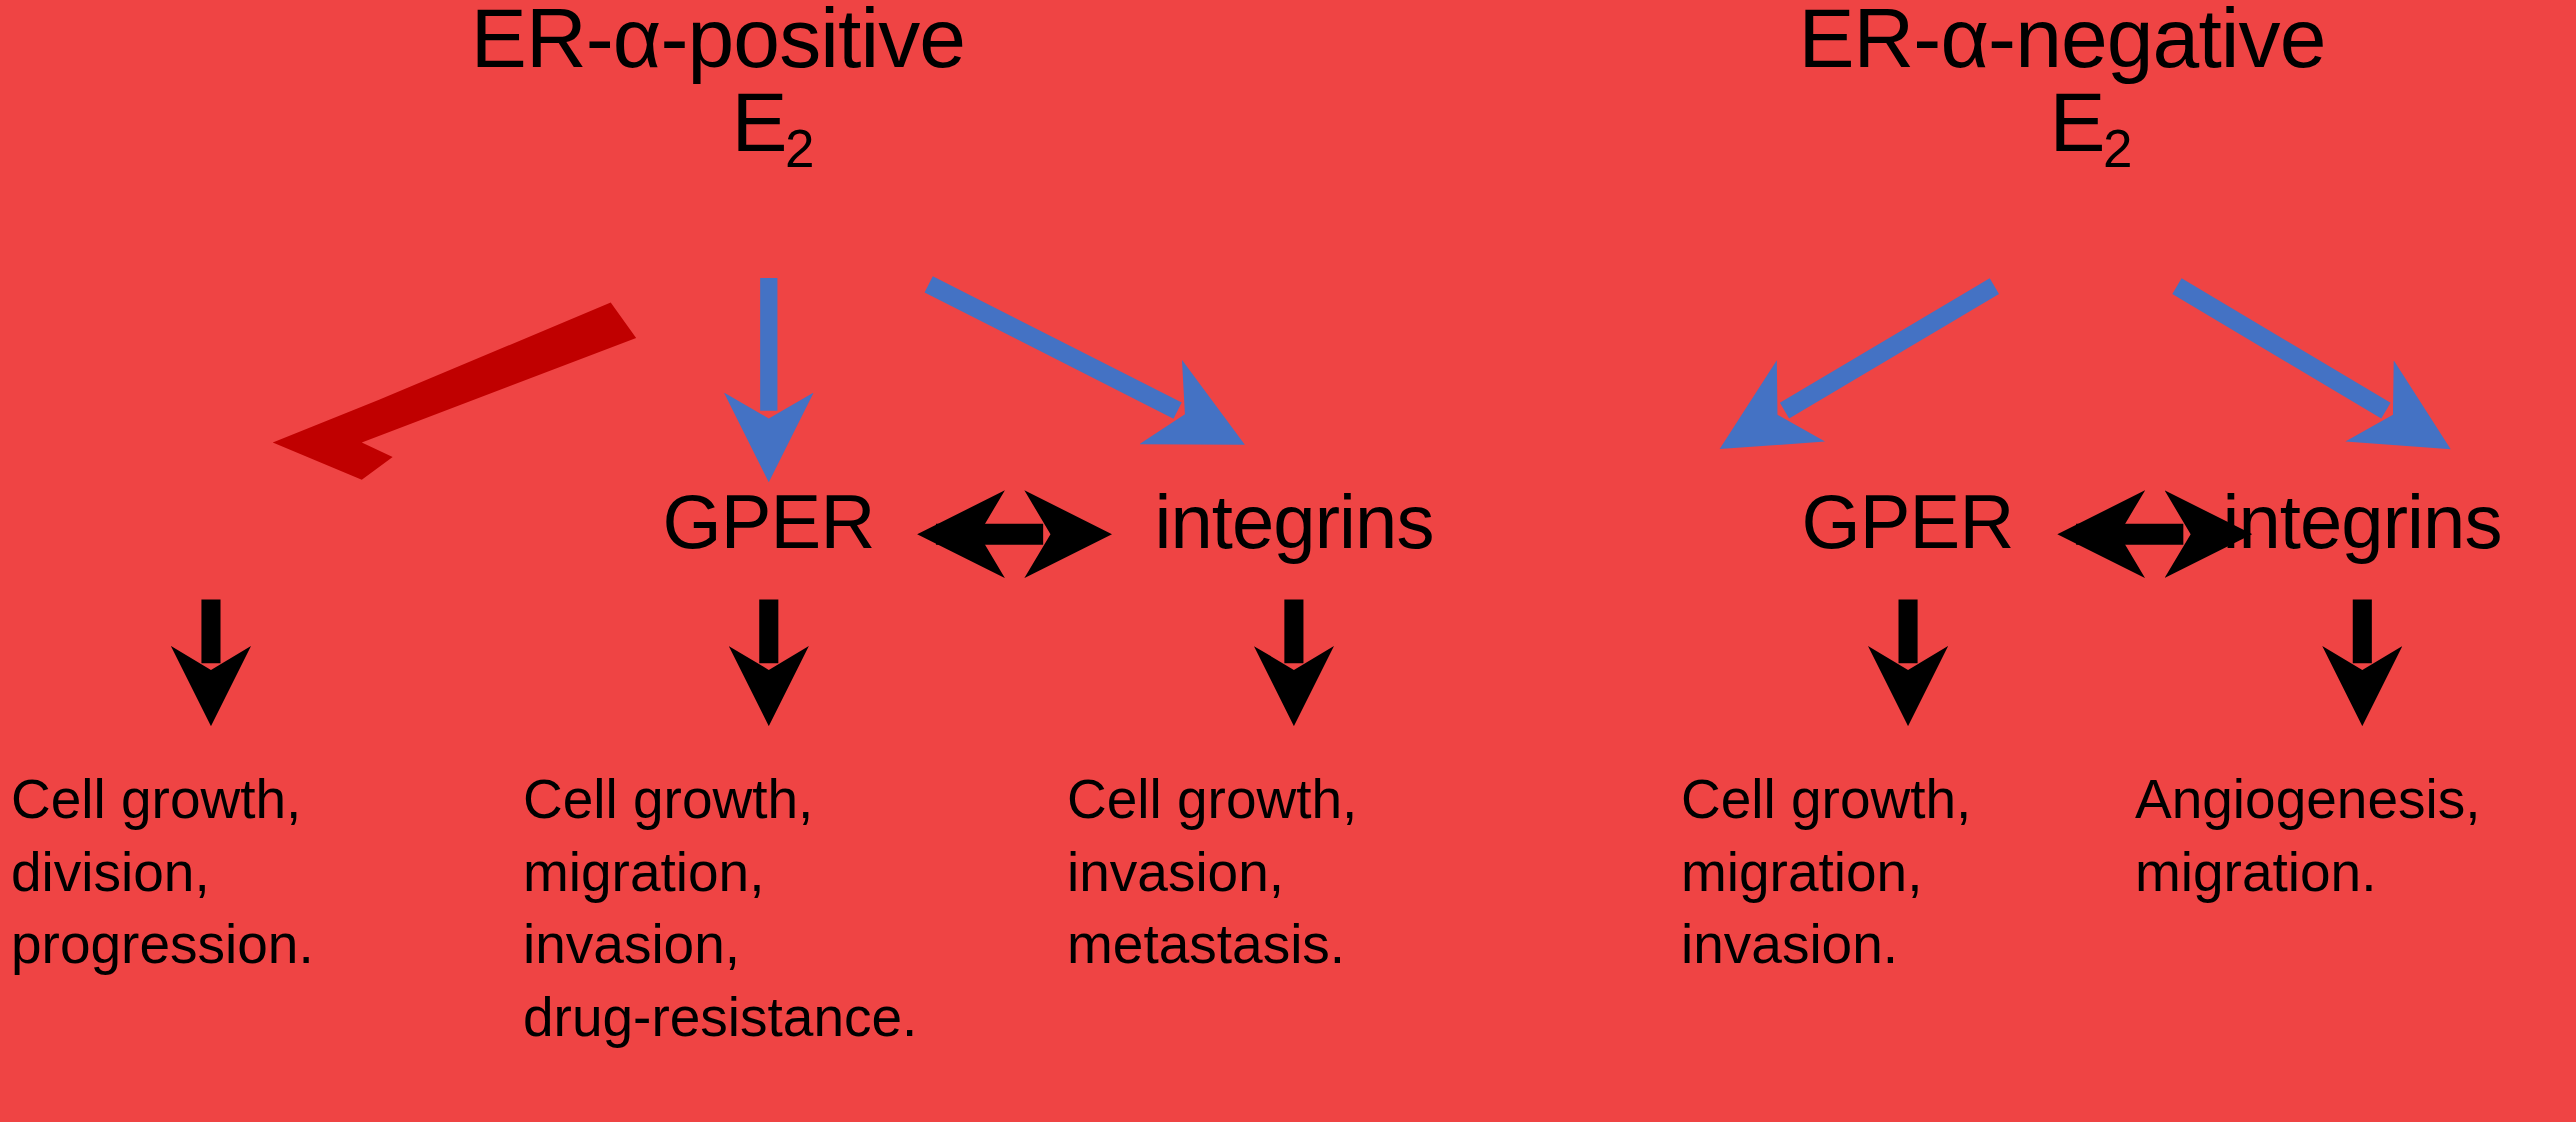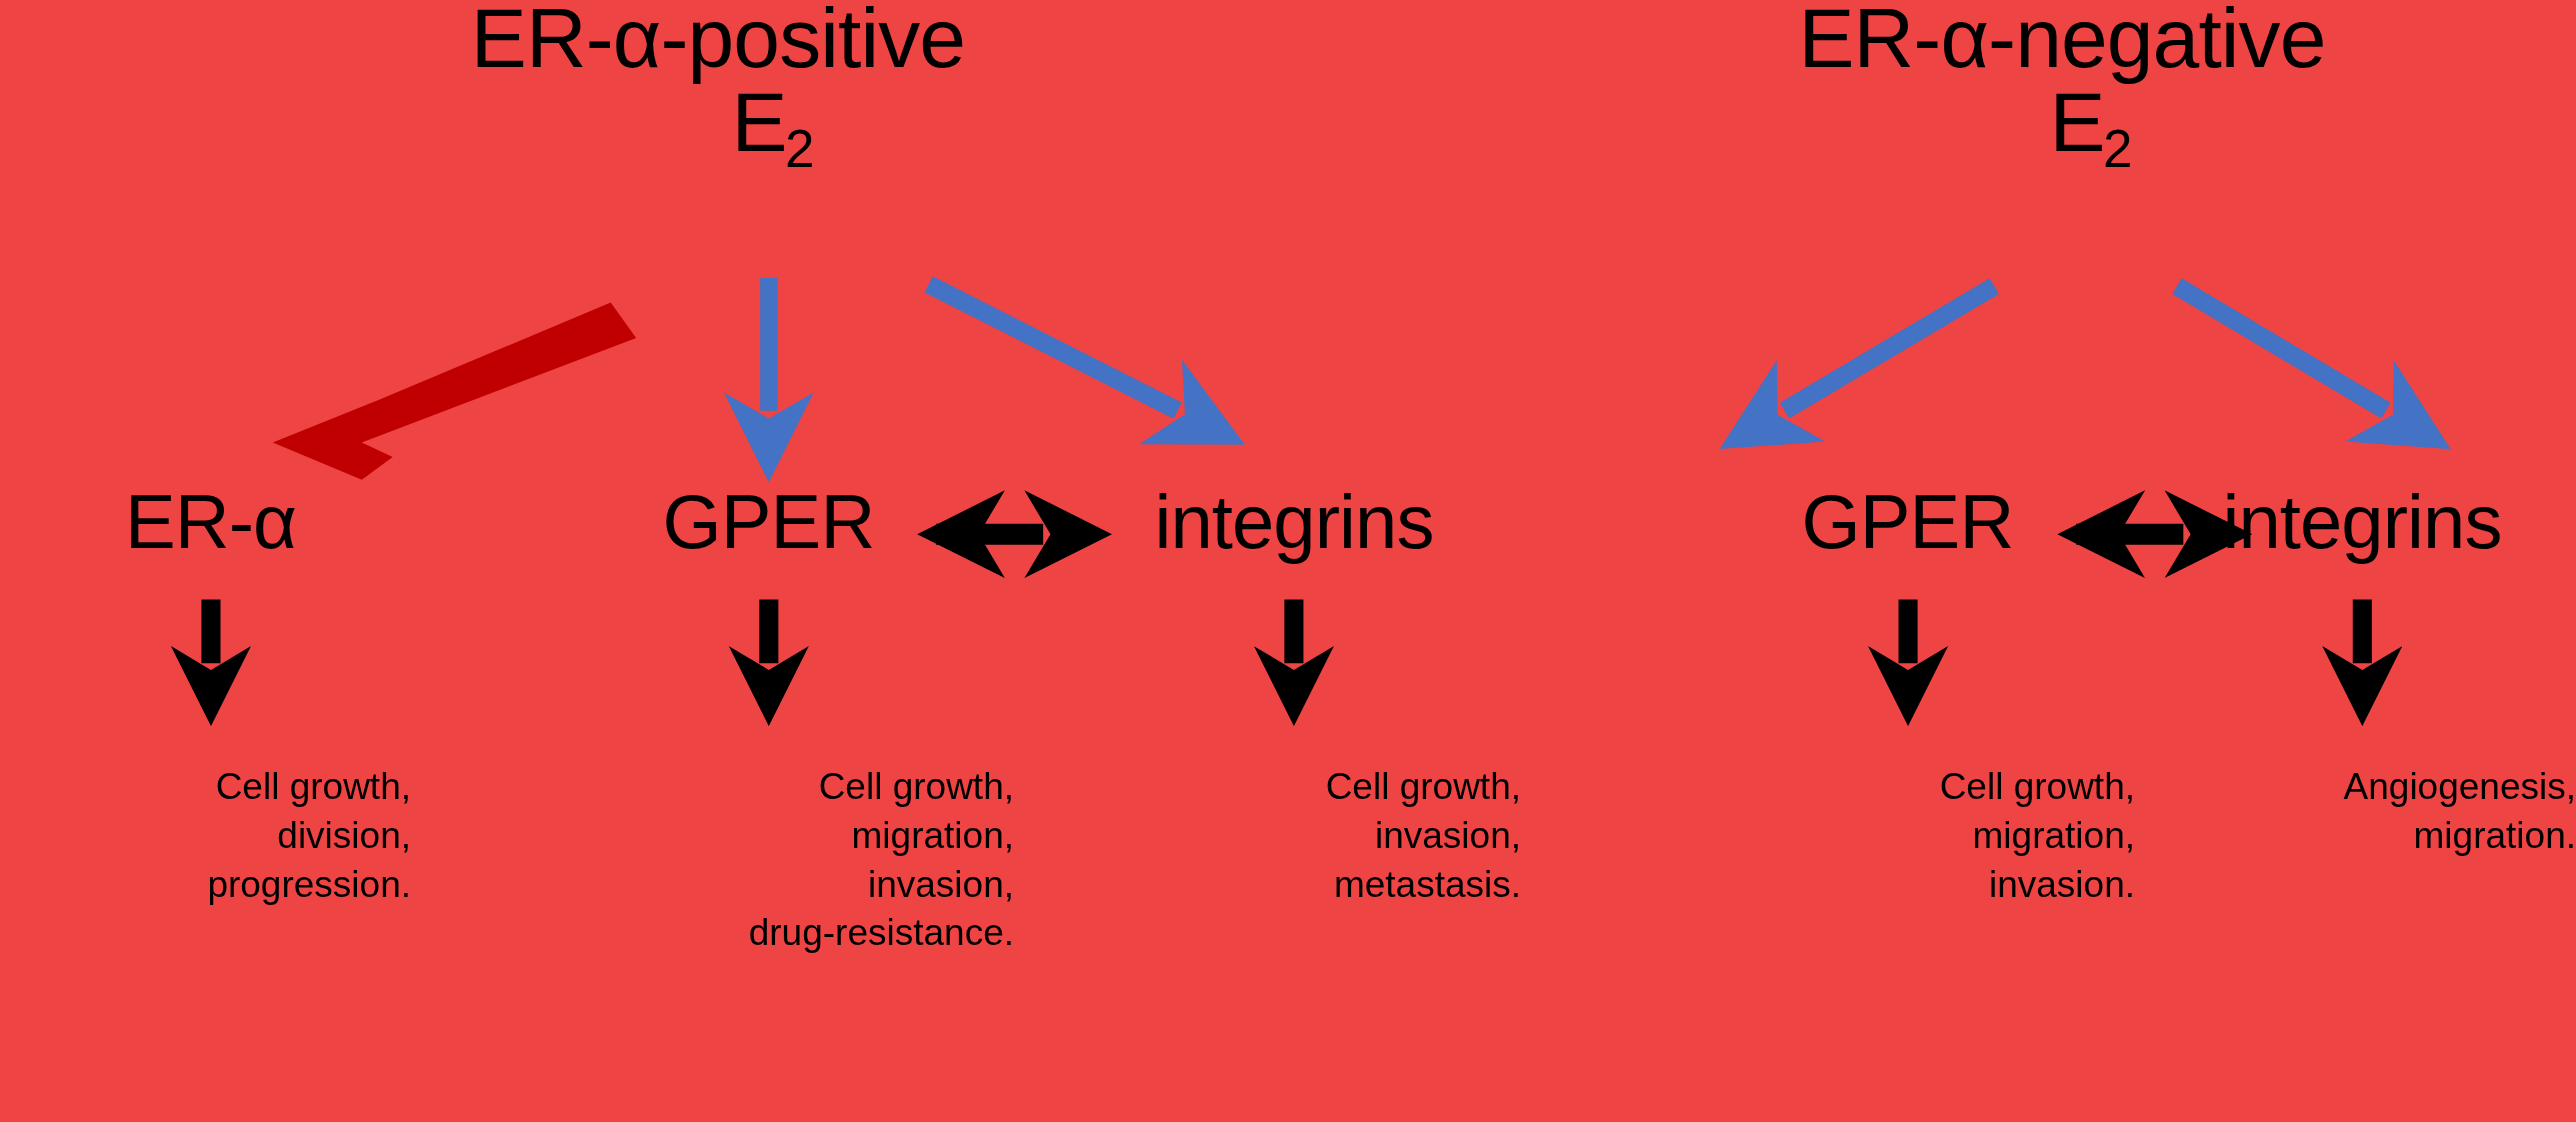--- a/index.html
+++ b/index.html
@@ -14,21 +14,21 @@
   .title{font-size:84px;letter-spacing:-0.9px;}
 
   
   .ligand{font-size:84px;letter-spacing:-0.9px;}
   .ligand .sub{font-size:53px;vertical-align:-0.30em;margin-left:-1.8px;}
 
   
   .receptor{font-size:76px;letter-spacing:-0.9px;}
 
   
-  .outcome{position:absolute;text-align:right;font-size:37px;
+  .outcome{position:absolute;text-align:left;font-size:55px;
            line-height:1.32;color:#000;white-space:pre-line;}
 
   svg.arrows{position:absolute;left:0;top:0;width:2576px;height:1122px;
              overflow:visible;pointer-events:none;}
 </style>
 </head>
 <body>
 
 <div id="stage">
 
@@ -67,21 +67,20 @@
     <line x1="2100" y1="660" x2="2100" y2="730" stroke="#000000" stroke-width="21" marker-end="url(#blackhead)"></line>
     <line x1="2600" y1="660" x2="2600" y2="730" stroke="#000000" stroke-width="21" marker-end="url(#blackhead)"></line>
   </svg>
 
   <div class="node title" style="left:0;top:-3.6px;width:1436px;">ER-α-positive</div>
 
   <div class="node ligand" style="left:636px;top:80px;width:273px;">
     <span>E</span><span class="sub">2</span>
   </div>
 
-  <div class="node receptor" style="left:29px;top:484px;width:363px;">ER-α</div>
 
   <div class="node receptor" style="left:587px;top:484px;width:363px;">GPER</div>
 
   <div class="node receptor" style="left:1067px;top:484px;width:454px;">integrins</div>
 
   <div class="outcome" style="left:11px;top:763px;width:400px;">Cell growth,
 division,
 progression.</div>
 
   <div class="outcome" style="left:523px;top:763px;width:491px;">Cell growth,

